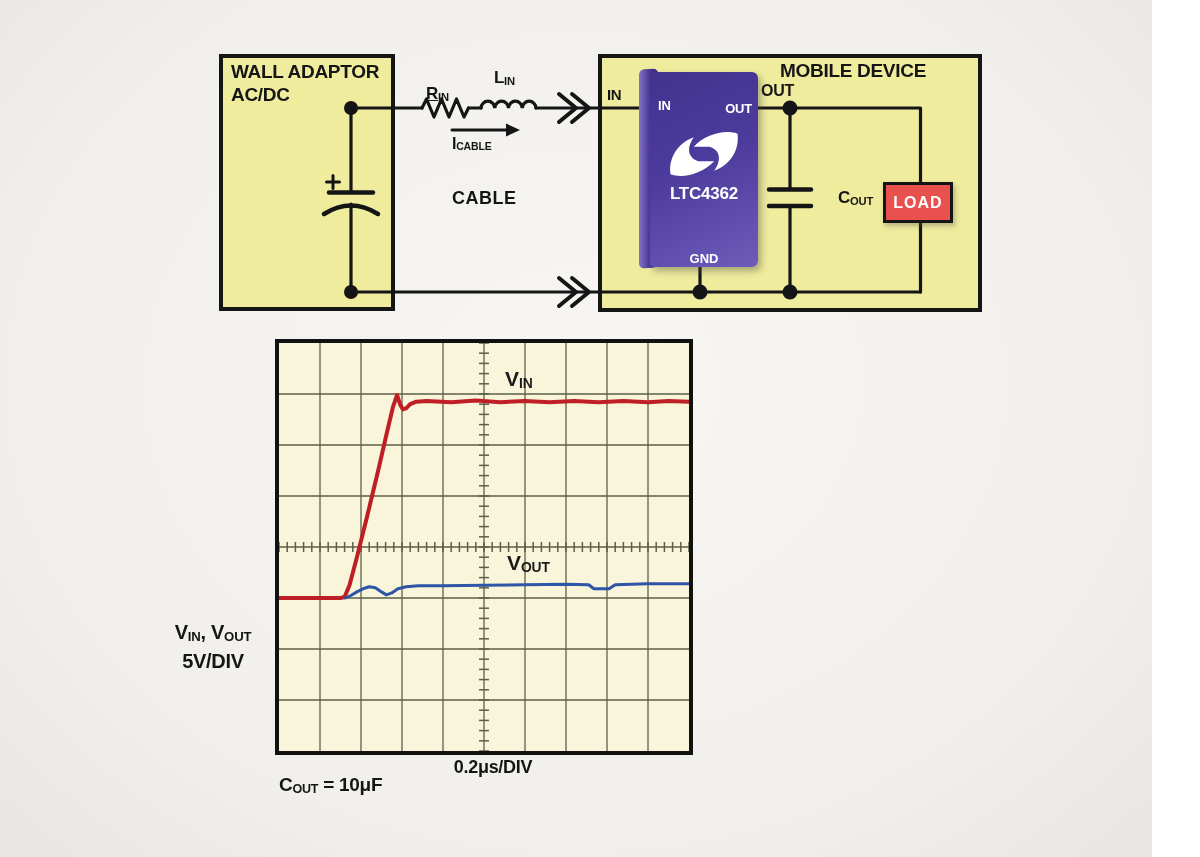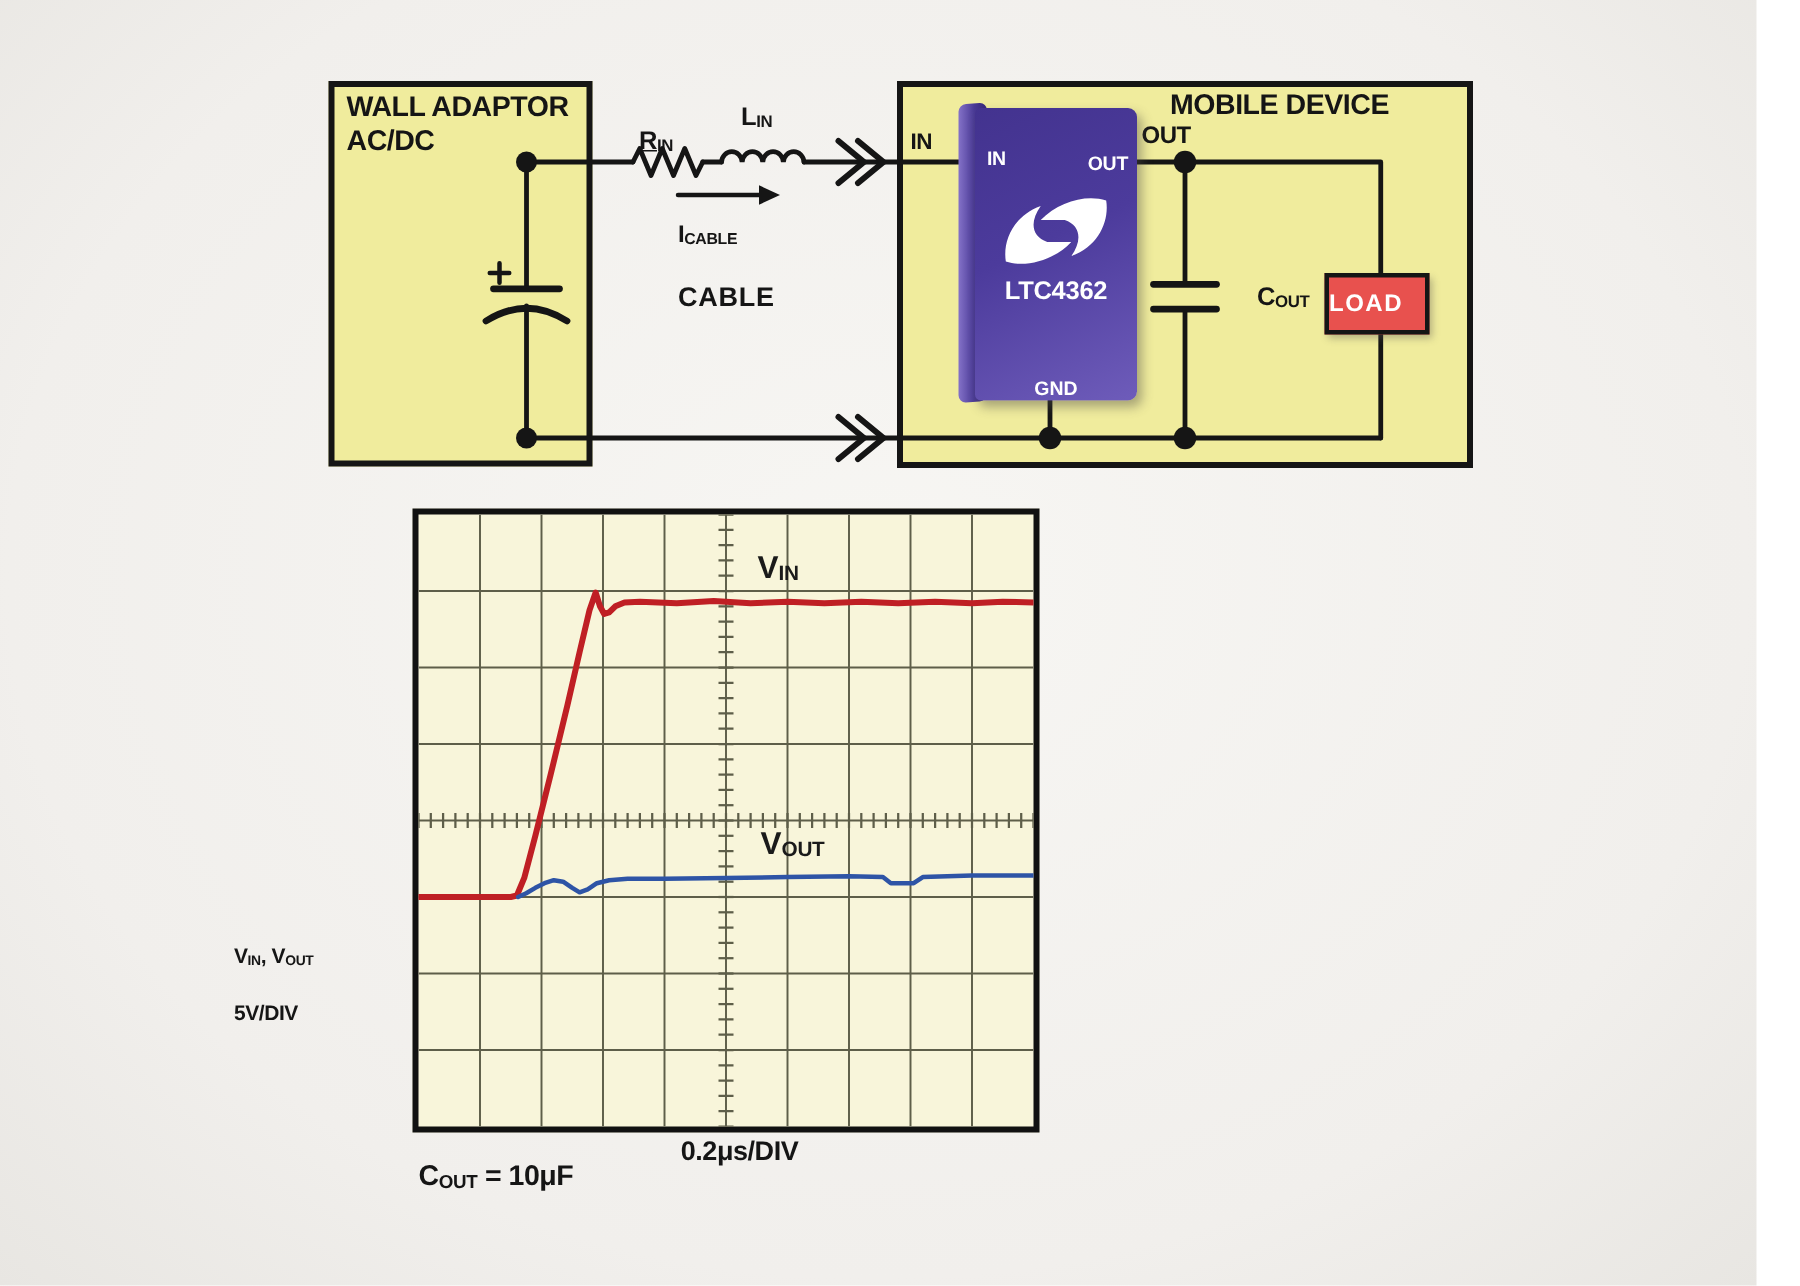--- a/index.html
+++ b/index.html
@@ -1,19 +1,19 @@
 <!DOCTYPE html>
 <html><head>
 <meta charset="utf-8">
 <style>
   html,body{margin:0;padding:0;}
   body{width:1200px;height:857px;overflow:hidden;
        font-family:"Liberation Sans", sans-serif;}
   .canvas{position:relative;width:1152px;height:857px;
-          background:radial-gradient(ellipse at 50% 45%, #f7f6f3 0%, #f1efec 70%, #e8e6e2 100%);padding-left:19px;}
+          background:radial-gradient(ellipse at 50% 45%, #f7f6f3 0%, #f1efec 70%, #e8e6e2 100%);}
   .lbl{position:absolute;font-weight:bold;color:#151515;white-space:nowrap;letter-spacing:-0.3px;}
   .sub{font-size:0.66em;font-weight:bold;vertical-align:-0.14em;letter-spacing:-0.2px;}
   .yellow-box{position:absolute;background:#f0ec9d;border:4px solid #151515;box-sizing:border-box;}
   .wires{position:absolute;left:0;top:0;z-index:3;pointer-events:none;}
   .boxes{z-index:1;}
   .over{z-index:4;}
   
   .chip-fold{position:absolute;left:639px;top:69px;width:19px;height:199px;z-index:4;
              transform:skewY(-3.5deg);border-radius:5px;
              background:linear-gradient(90deg,#8472c8 0%,#4a3a96 55%,#352678 100%);}
@@ -21,21 +21,21 @@
              border-radius:4px 6px 6px 4px;
              background:linear-gradient(155deg,#43338f 0%,#4c3b9c 45%,#6e5cba 100%);
              box-shadow:3px 4px 7px rgba(80,78,70,.45);}
   .chip-body .pin{position:absolute;color:#fff;font-weight:bold;font-size:13px;letter-spacing:-0.2px;}
   .chip-name{position:absolute;left:0;width:100%;top:112px;text-align:center;color:#fff;
              font-weight:bold;font-size:17px;letter-spacing:-0.2px;}
   .chip-gnd{position:absolute;left:0;width:100%;top:179px;text-align:center;color:#fff;
             font-weight:bold;font-size:13px;}
   .load{position:absolute;left:883px;top:182px;width:70px;height:41px;z-index:5;
         background:#e8514e;border:3.5px solid #151515;box-sizing:border-box;
-        display:flex;align-items:center;
+        display:flex;align-items:center;justify-content:center;
         color:#fff;font-weight:bold;font-size:16px;letter-spacing:1px;
         box-shadow:2px 3px 5px rgba(90,88,80,.4);}
   
   .scope{position:absolute;left:275px;top:339px;width:418px;height:416px;z-index:2;
          border:4px solid #111;box-sizing:border-box;background:#f8f5da;}
   .scope svg{position:absolute;left:0;top:0;}
   .scope .trace-lbl{position:absolute;font-weight:bold;color:#1a1a1a;font-size:21px;white-space:nowrap;}
   .logo{position:absolute;left:760px;top:694px;width:215px;height:72px;z-index:2;}
   .logo .brand{position:absolute;left:96px;top:4px;font-weight:bold;font-size:44px;color:#131313;
                letter-spacing:-2px;transform:scaleX(.68);transform-origin:left top;white-space:nowrap;}
@@ -97,21 +97,21 @@
   </div>
   <div class="lbl over" style="left:780px;top:60px;width:186px;text-align:left;font-size:19px;">
     <span>MOBILE DEVICE</span>
   </div>
   <div class="lbl over" style="left:426px;top:84px;font-size:17px;text-decoration:underline;">
     <span>R</span><span class="sub">IN</span>
   </div>
   <div class="lbl over" style="left:494px;top:68px;font-size:17px;">
     <span>L</span><span class="sub">IN</span>
   </div>
-  <div class="lbl over" style="left:452px;top:148px;font-size:16px;">
+  <div class="lbl over" style="left:452px;top:135px;font-size:16px;">
     <span>I</span><span class="sub">CABLE</span>
   </div>
   <div class="lbl over" style="left:452px;top:188px;font-size:18px;letter-spacing:.5px;">
     <span>CABLE</span>
   </div>
   <div class="lbl over" style="left:607px;top:86px;font-size:15px;">
     <span>IN</span>
   </div>
   <div class="lbl over" style="left:761px;top:82px;font-size:16px;">
     <span>OUT</span>
@@ -254,21 +254,21 @@
         </g>
     </svg>
     <div class="trace-lbl" style="left:226px;top:24px;">
       <span>V</span><span class="sub">IN</span>
     </div>
     <div class="trace-lbl" style="left:228px;top:208px;">
       <span>V</span><span class="sub">OUT</span>
     </div>
   </div>
 
-  <div class="lbl" style="left:156px;top:620px;width:114px;font-size:14px;line-height:35px;z-index:2;">
+  <div class="lbl" style="left:156px;top:620px;width:114px;text-align:center;font-size:20px;line-height:24px;z-index:2;">
     <div>
       <span>V</span><span class="sub">IN</span><span>, </span><span>V</span><span class="sub">OUT</span>
     </div>
     <div>5V/DIV</div>
   </div>
 
   <div class="lbl" style="left:418px;top:757px;width:150px;text-align:center;font-size:18px;z-index:2;">
     <span>0.2μs/DIV</span>
   </div>
 

